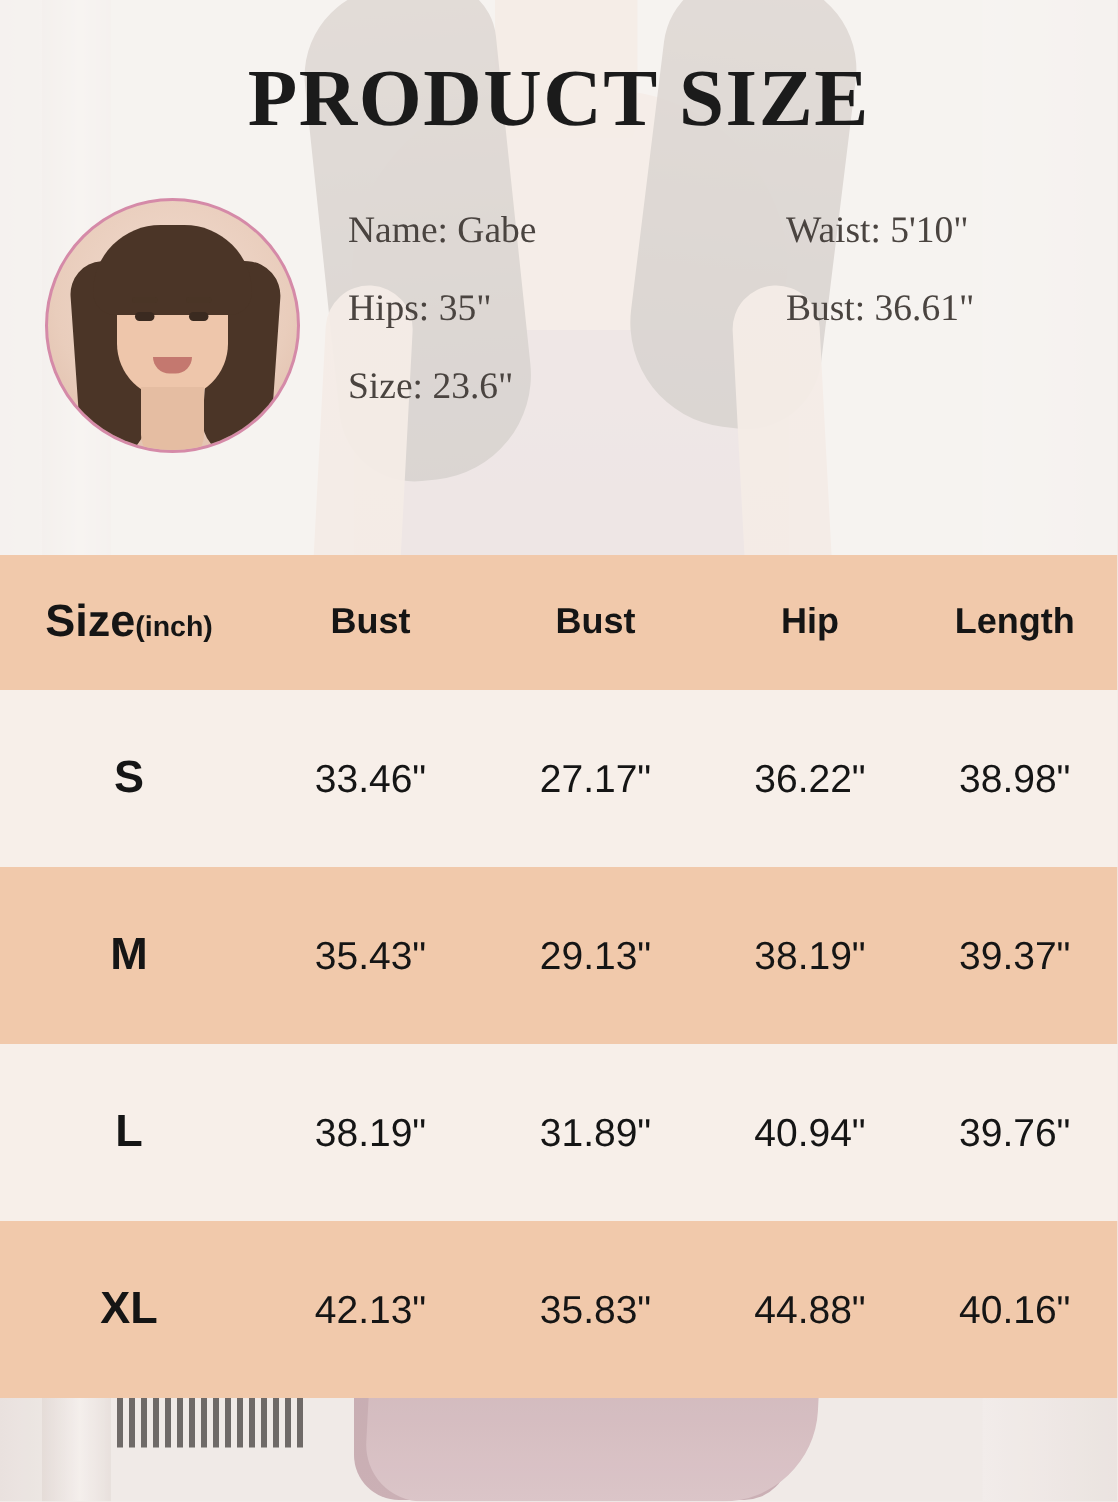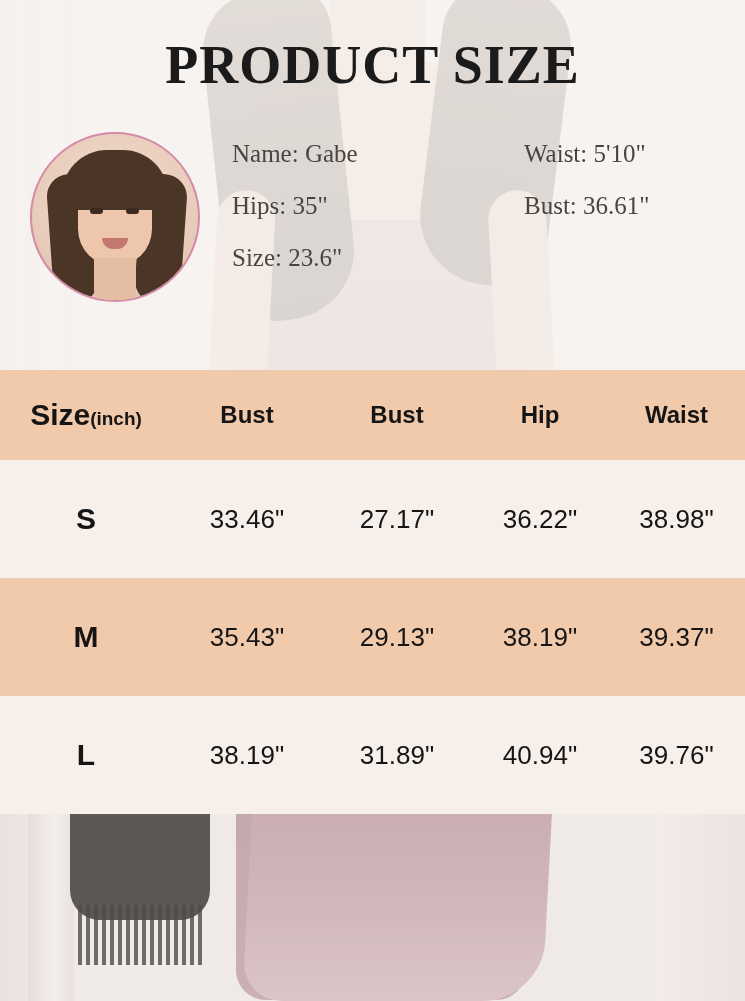--- a/index.html
+++ b/index.html
@@ -355,21 +355,21 @@
       <col class="c2">
       <col class="c3">
       <col class="c4">
   </colgroup>
   <thead>
     <tr>
       <th class="size-head"><span>Size</span><span class="unit">(inch)</span></th>
       <th>Bust</th>
       <th>Bust</th>
       <th>Hip</th>
-      <th>Waist</th>
+      <th>Length</th>
     </tr>
   </thead>
   <tbody>
     <tr class="odd">
       <td class="label">S</td>
       <td class="val">33.46"</td>
       <td class="val">27.17"</td>
       <td class="val">36.22"</td>
       <td class="val">38.98"</td>
     </tr>
@@ -380,14 +380,21 @@
       <td class="val">38.19"</td>
       <td class="val">39.37"</td>
     </tr>
     <tr class="odd">
       <td class="label">L</td>
       <td class="val">38.19"</td>
       <td class="val">31.89"</td>
       <td class="val">40.94"</td>
       <td class="val">39.76"</td>
     </tr>
+    <tr class="even">
+      <td class="label">XL</td>
+      <td class="val">42.13"</td>
+      <td class="val">35.83"</td>
+      <td class="val">44.88"</td>
+      <td class="val">40.16"</td>
+    </tr>
   </tbody>
 </table>
 
 </body></html>

